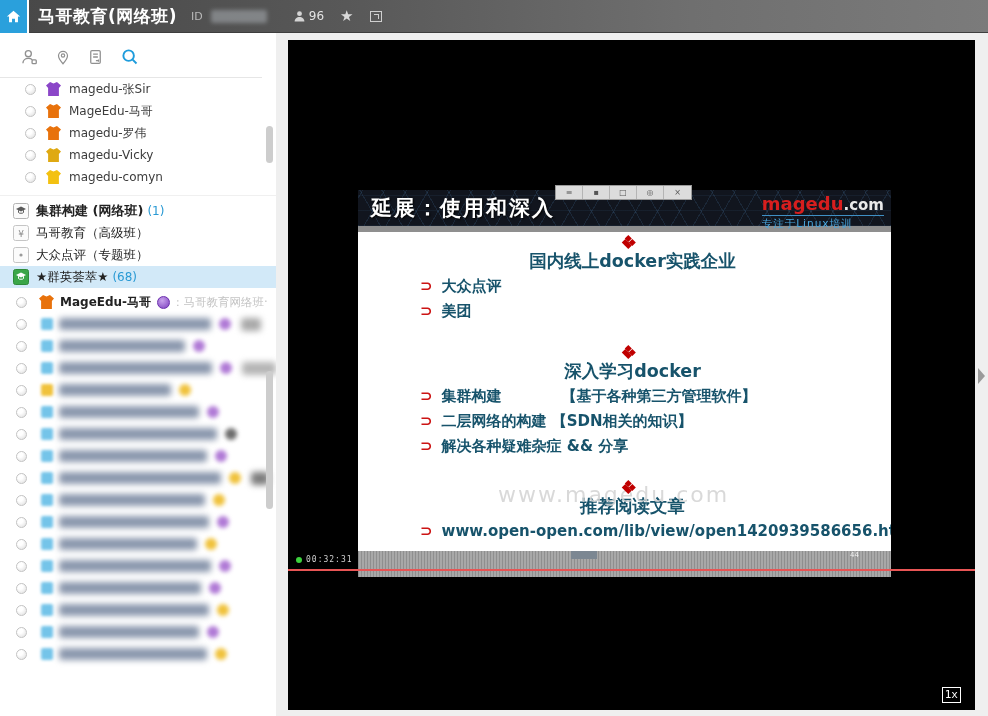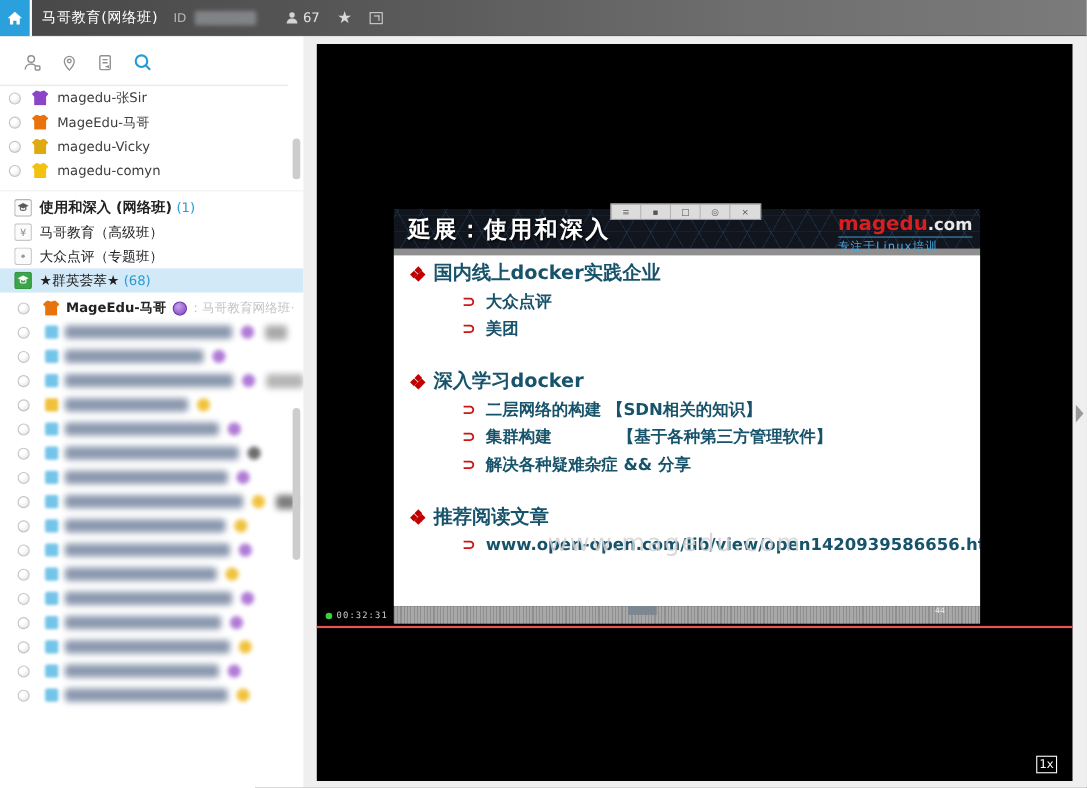--- a/index.html
+++ b/index.html
@@ -5,39 +5,39 @@
   * { margin:0; padding:0; box-sizing:border-box; }
   html,body { width:988px; height:716px; overflow:hidden; background:#efefef;
               font-family:"DejaVu Sans","Liberation Sans",sans-serif; }
 
   
   .titlebar { height:33px; display:flex; align-items:center;
     background:linear-gradient(90deg,#474747,#585858 35%,#6f6f6f 70%,#7b7b7b);
     border-bottom:1px solid #3e3e3e; position:relative; }
   .home { width:29px; height:33px; background:#2aa0dc; border-right:2px solid #fff;
     display:flex; align-items:center; justify-content:center; cursor:pointer; }
-  .tb-title { color:#fff; font-size:13px; font-weight:normal; margin-left:9px; letter-spacing:.5px; }
+  .tb-title { color:#fff; font-size:17px; font-weight:bold; margin-left:9px; letter-spacing:.5px; }
   .tb-id { color:#b9b9b9; font-size:11px; margin-left:14px; }
   .tb-idblur { display:inline-block; width:56px; height:13px; margin-left:8px;
     background:#a8adb2; opacity:.55; filter:blur(2px); border-radius:2px; }
   .tb-count { display:flex; align-items:center; margin-left:26px; color:#e3e3e3; font-size:12px; gap:3px; }
   .tb-star { color:#d9d9d9; font-size:15px; margin-left:16px; line-height:1; }
   .tb-pop { width:12px; height:11px; border:1px solid #cfcfcf; margin-left:16px; position:relative; }
   .tb-pop::after { content:""; position:absolute; right:2px; top:2px; width:4px; height:4px;
     border-top:1px solid #cfcfcf; border-right:1px solid #cfcfcf; }
 
   
   .main { display:flex; height:683px; }
   .sidebar { width:276px; background:#fff; position:relative; overflow:hidden; flex:none; }
 
   .sb-tools { display:flex; align-items:center; gap:14px; padding:13px 0 10px 20px;
     border-bottom:1px solid #e6e6e6; width:262px; }
   .sb-tools .ti { display:flex; align-items:center; }
 
-  .trow { display:flex; align-items:center; height:22px; padding-left:8px; }
+  .trow { display:flex; align-items:center; height:22px; padding-left:25px; }
   .stc { width:11px; height:11px; border-radius:50%; flex:none;
     background:radial-gradient(circle at 35% 30%,#fff 30%,#dcdcdc);
     border:1px solid #c3c3c3; }
   .shirt { width:15px; height:14px; margin-left:10px; flex:none;
     clip-path:polygon(27% 0%,50% 10%,73% 0%,100% 25%,86% 42%,86% 100%,14% 100%,14% 42%,0% 25%); }
   .mname { margin-left:8px; font-size:12px; color:#3c3c3c; white-space:nowrap; }
 
   .grouplist { margin-top:7px; border-top:1px solid #f0f0f0; padding-top:4px; }
   .grow { display:flex; align-items:center; height:22px; padding-left:13px; }
   .grow.active { background:#d2e9f8; }
@@ -92,35 +92,35 @@
     padding-top:1px; letter-spacing:1px; }
 
   .slide-toolbar { position:absolute; top:-5px; left:197px; height:15px; display:flex;
     background:#dcdcdc; border:1px solid #9a9a9a; }
   .tbtn { width:27px; display:flex; align-items:center; justify-content:center;
     font-size:8px; color:#555; border-right:1px solid #b5b5b5; }
   .tbtn:last-child { border-right:none; }
 
   .slide-body { background:#fff; height:319px; position:relative; padding:4px 0 0 16px; overflow:hidden; }
   .sec { margin-bottom:22px; }
-  .shead { line-height:26px; display:flex; align-items:center; }
+  .shead { line-height:26px; display:flex; align-items:center;flex-direction:column; }
   .dbul { position:relative; width:12px; height:12px; flex:none; margin-right:8px; }
   .dbul i { position:absolute; width:4.6px; height:4.6px; background:#c00000; transform:rotate(45deg); }
   .dbul i:nth-child(1){ left:3.7px; top:0; }
   .dbul i:nth-child(2){ left:3.7px; top:7.4px; }
   .dbul i:nth-child(3){ left:0; top:3.7px; }
   .dbul i:nth-child(4){ left:7.4px; top:3.7px; }
   .htext { font-size:17.5px; font-weight:bold; color:#17536b; white-space:nowrap; }
   .sitem { margin-left:46px; line-height:25px; font-size:15px; font-weight:bold; color:#17536b; white-space:nowrap; }
   .sarrow { color:#cc1414; font-weight:bold; font-size:15px; margin-right:9px; }
   .wm { position:absolute; color:#d3d3d3; opacity:.85; white-space:nowrap; pointer-events:none; }
   .wm1 { left:187px; top:236px; font-size:25px; letter-spacing:7px; }
   .wm2 { left:140px; top:250px; font-size:22px; letter-spacing:2px; }
 
-  .slide-scroll { height:16px; position:relative;
+  .slide-scroll { height:26px; position:relative;
     background:repeating-linear-gradient(90deg,#8f8f8f 0 1px,#a8a8a8 1px 3px); }
   .slide-scroll .seg { position:absolute; left:213px; width:26px; height:8px; background:#7c8792; }
   .marker44 { position:absolute; left:492px; top:0; color:#f2f2f2; font-size:7px; line-height:8px; }
 
   .redline { position:absolute; left:0; right:0; top:529px; height:2px; background:#e85555; }
   .timer { position:absolute; left:8px; top:515px; display:flex; align-items:center; gap:4px; }
   .timer .dot { width:6px; height:6px; border-radius:50%; background:#3dd13d; }
   .timer .tt { color:#cfcfcf; font-size:8px; font-family:"DejaVu Sans Mono",monospace; letter-spacing:1px; }
   .speed { position:absolute; right:14px; bottom:7px; color:#fff; border:1px solid #fff;
     font-size:11px; font-family:"DejaVu Sans Mono",monospace; padding:0 2px; line-height:14px; }
@@ -137,21 +137,21 @@
       </svg>
   </div>
   <span class="tb-title">马哥教育(网络班)</span>
   <span class="tb-id">ID</span>
   <span class="tb-idblur"></span>
   <span class="tb-count">
     <svg width="13" height="13" viewBox="0 0 16 16" fill="#d4d4d4">
         <circle cx="8" cy="4.5" r="3"></circle>
         <path d="M2 14c0-3.3 2.7-5.5 6-5.5s6 2.2 6 5.5z"></path>
       </svg>
-    <span>67</span>
+    <span>96</span>
   </span>
   <span class="tb-star">★</span>
   <span class="tb-pop"></span>
 </div>
 
 <div class="main">
   <div class="sidebar">
     <div class="sb-tools">
       <span class="ti">
         <svg width="20" height="20" viewBox="0 0 24 24" fill="none" stroke="#909090" stroke-width="1.6">
@@ -186,39 +186,44 @@
           <span class="shirt" style="background: rgb(139, 70, 200);"></span>
           <span class="mname">magedu-张Sir</span>
         </div>
         <div class="trow">
           <span class="stc"></span>
           <span class="shirt" style="background: rgb(232, 114, 12);"></span>
           <span class="mname">MageEdu-马哥</span>
         </div>
         <div class="trow">
           <span class="stc"></span>
+          <span class="shirt" style="background: rgb(232, 114, 12);"></span>
+          <span class="mname">magedu-罗伟</span>
+        </div>
+        <div class="trow">
+          <span class="stc"></span>
           <span class="shirt" style="background: rgb(223, 169, 18);"></span>
           <span class="mname">magedu-Vicky</span>
         </div>
         <div class="trow">
           <span class="stc"></span>
           <span class="shirt" style="background: rgb(243, 193, 17);"></span>
           <span class="mname">magedu-comyn</span>
         </div>
       </div>
     <div id="grouplist" class="grouplist">
         <div class="grow">
           <span class="gicon">
             <svg width="16" height="16" viewBox="0 0 16 16">
               <rect x=".5" y=".5" width="15" height="15" rx="2" fill="#fbfbfb" stroke="#b5b5b5"></rect>
               <path d="M8 3.5 13 6 8 8.5 3 6Z" fill="#5a5a5a"></path>
               <path d="M5.5 7.2v2.3c0 1 5 1 5 0V7.2" fill="none" stroke="#5a5a5a"></path>
             </svg>
           </span>
-          <span class="glabel bold">使用和深入 (网络班)</span>
+          <span class="glabel bold">集群构建 (网络班)</span>
           <span class="gcount">(1)</span>
         </div>
         <div class="grow">
           <span class="gicon">
             <svg width="16" height="16" viewBox="0 0 16 16">
               <rect x=".5" y=".5" width="15" height="15" rx="2" fill="#fbfbfb" stroke="#c5c5c5"></rect>
               <text x="8" y="11.5" font-size="9" fill="#8a8a8a" text-anchor="middle" font-family="DejaVu Sans">¥</text>
             </svg>
           </span>
           <span class="glabel">马哥教育（高级班）</span>
@@ -391,22 +396,22 @@
             <div class="sec">
               <div class="shead">
                 <span class="dbul">
                   <i></i>
                   <i></i>
                   <i></i>
                   <i></i>
                 </span>
                 <span class="htext">深入学习docker</span>
               </div>
+              <div class="sitem"><span class="sarrow">⊃</span><span>集群构建　　　　【基于各种第三方管理软件】</span></div>
               <div class="sitem"><span class="sarrow">⊃</span><span>二层网络的构建 【SDN相关的知识】</span></div>
-              <div class="sitem"><span class="sarrow">⊃</span><span>集群构建　　　　【基于各种第三方管理软件】</span></div>
               <div class="sitem"><span class="sarrow">⊃</span><span>解决各种疑难杂症 &amp;&amp; 分享</span></div>
             </div>
             <div class="sec">
               <div class="shead">
                 <span class="dbul">
                   <i></i>
                   <i></i>
                   <i></i>
                   <i></i>
                 </span>

